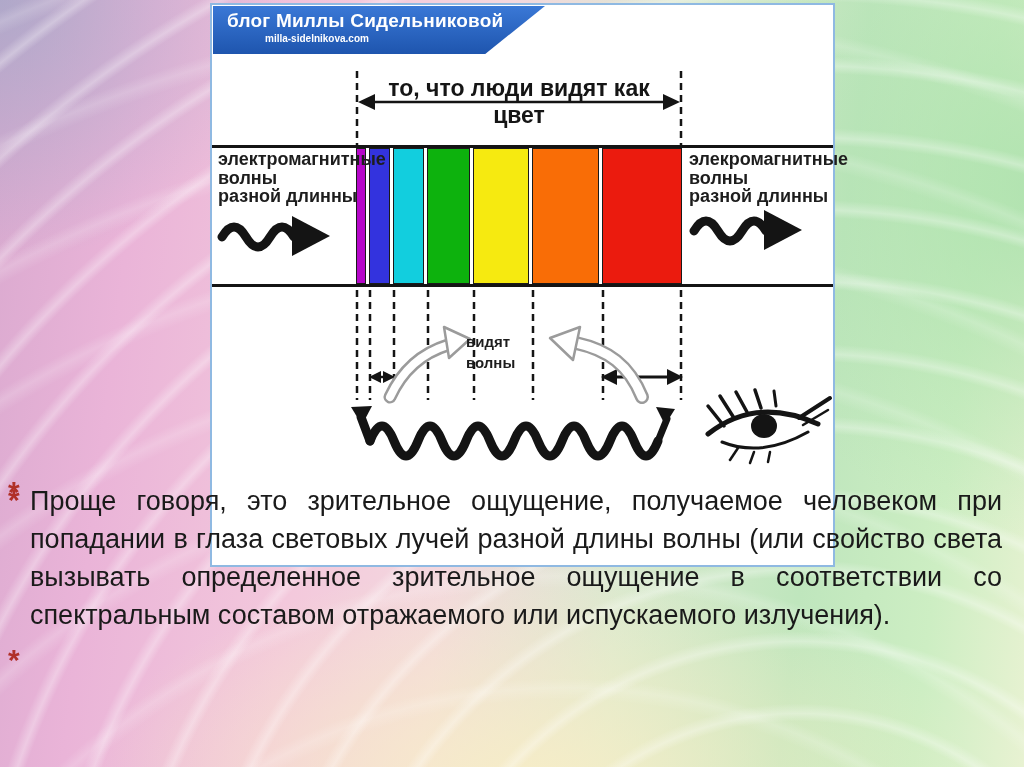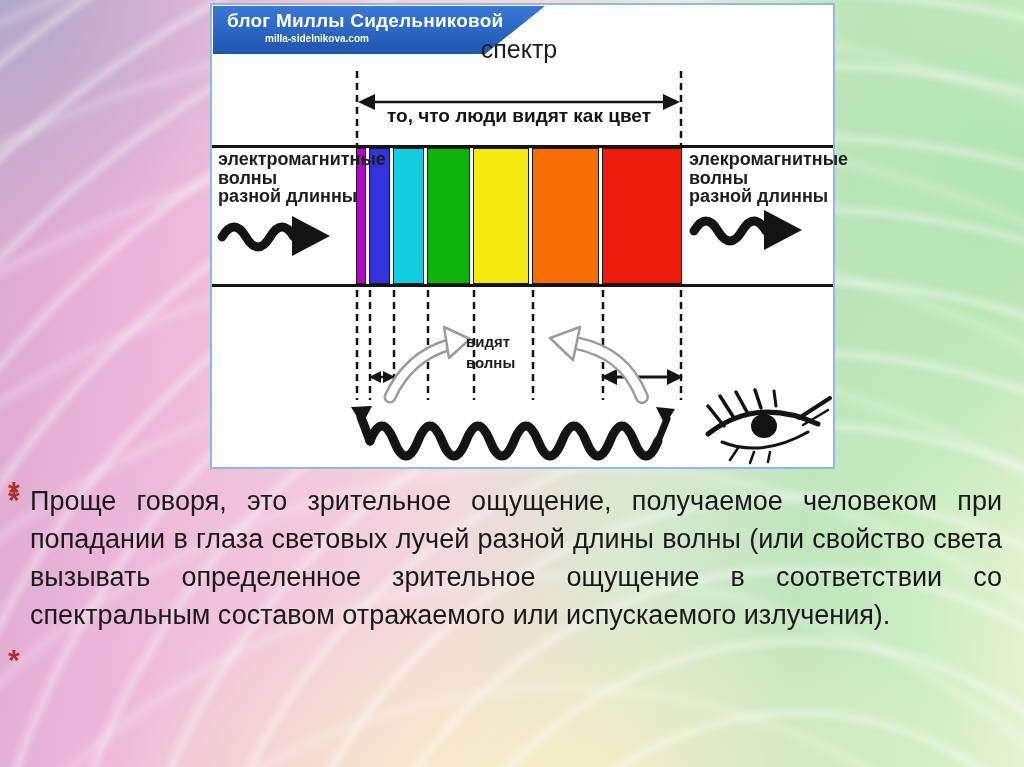--- a/index.html
+++ b/index.html
@@ -14,38 +14,38 @@
       repeating-radial-gradient(circle at 78% 135%, rgba(255,255,255,0) 0px, rgba(255,255,255,0) 26px, rgba(255,255,255,0.32) 34px, rgba(255,255,255,0) 44px, rgba(255,255,255,0) 72px),
       repeating-radial-gradient(circle at 55% 170%, rgba(255,255,255,0) 0px, rgba(255,255,255,0) 44px, rgba(255,255,255,0.18) 56px, rgba(255,255,255,0) 66px, rgba(255,255,255,0) 112px),
       radial-gradient(ellipse 62% 42% at 52% 103%, rgba(248,238,198,0.95), rgba(248,238,198,0) 70%),
       radial-gradient(ellipse 45% 55% at 0% 0%, rgba(148,168,198,0.6), rgba(148,168,198,0) 62%),
       radial-gradient(ellipse 50% 70% at 103% 25%, rgba(168,224,170,0.85), rgba(168,224,170,0) 65%),
       linear-gradient(97deg,#d9a9cf 0%,#eab4d8 14%,#f3c8dc 32%,#f3d8de 46%,#d9e9cf 62%,#bfe6bd 78%,#cdeec3 90%,#e8f2d2 100%);
   }
 
   
   .panel{
-    position:absolute;left:210px;top:3px;width:625px;height:466px;
+    position:absolute;left:210px;top:3px;width:625px;height:564px;
     background:#fff;border:2px solid #8fb9e2;box-sizing:border-box;
   }
   .banner{
     position:absolute;left:1px;top:1px;width:332px;height:48px;
     background:linear-gradient(180deg,#3a78d6,#1e55ae);
     clip-path:polygon(0 0,100% 0,82% 100%,0 100%);
     color:#fff;z-index:6;
   }
   .banner .t1{font-size:19px;font-weight:bold;padding:4px 0 0 14px;letter-spacing:0.2px;}
   .banner .t2{font-size:10px;font-weight:bold;padding:1px 0 0 52px;}
   .spektr{
     position:absolute;left:144px;top:30px;width:326px;text-align:center;
     font-size:25px;color:#1d1d1d;z-index:6;
   }
   .visible-label{
     position:absolute;left:150px;top:70px;width:314px;text-align:center;
-    font-size:19px;font-weight:bold;color:#151515;z-index:6;margin-top:30px;
+    font-size:23px;font-weight:bold;color:#151515;z-index:6;
   }
   .wave-label{
     position:absolute;font-size:18px;font-weight:bold;color:#1d1d1d;
     line-height:18.5px;z-index:6;
   }
   .wave-label span{display:block;}
   .wave-label.left{left:6px;top:145px;width:140px;}
   .wave-label.right{left:477px;top:145px;width:145px;}
   .wl-label{
     position:absolute;left:254px;top:326px;width:76px;
@@ -77,21 +77,20 @@
 
 <div class="slide">
 
   <div class="panel">
 
     <div class="banner">
       <div class="t1">блог Миллы Сидельниковой</div>
       <div class="t2">milla-sidelnikova.com</div>
     </div>
 
-    <div class="spektr">спектр</div>
 
     <div class="visible-label">то, что люди видят как цвет</div>
 
     <div class="wave-label left">
       <span>электромагнитные</span>
       <span>волны</span>
       <span>разной длинны</span>
     </div>
 
     <div class="wave-label right">

